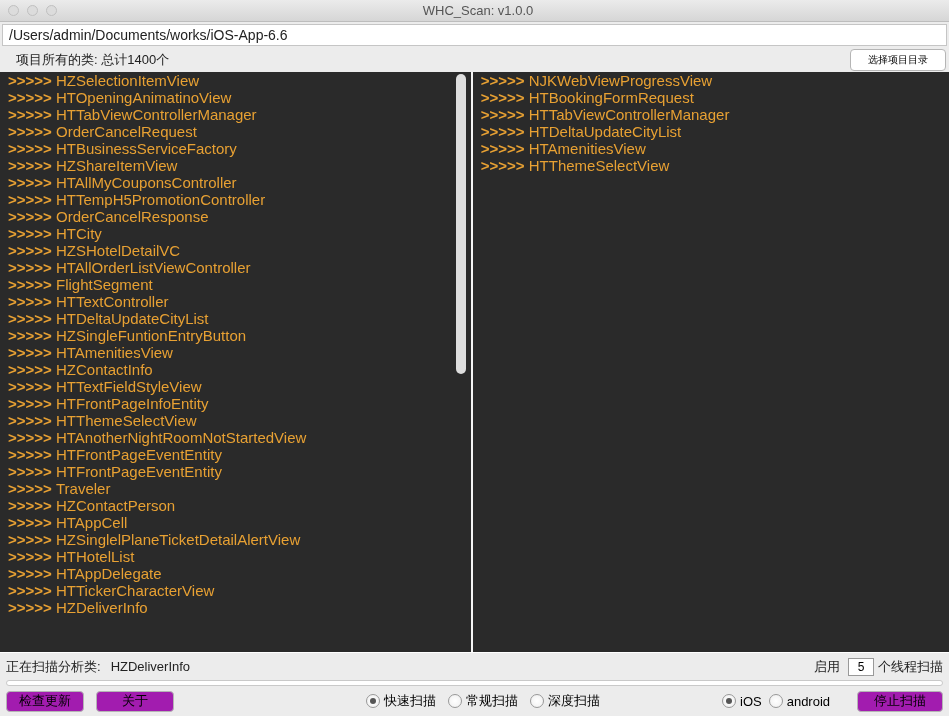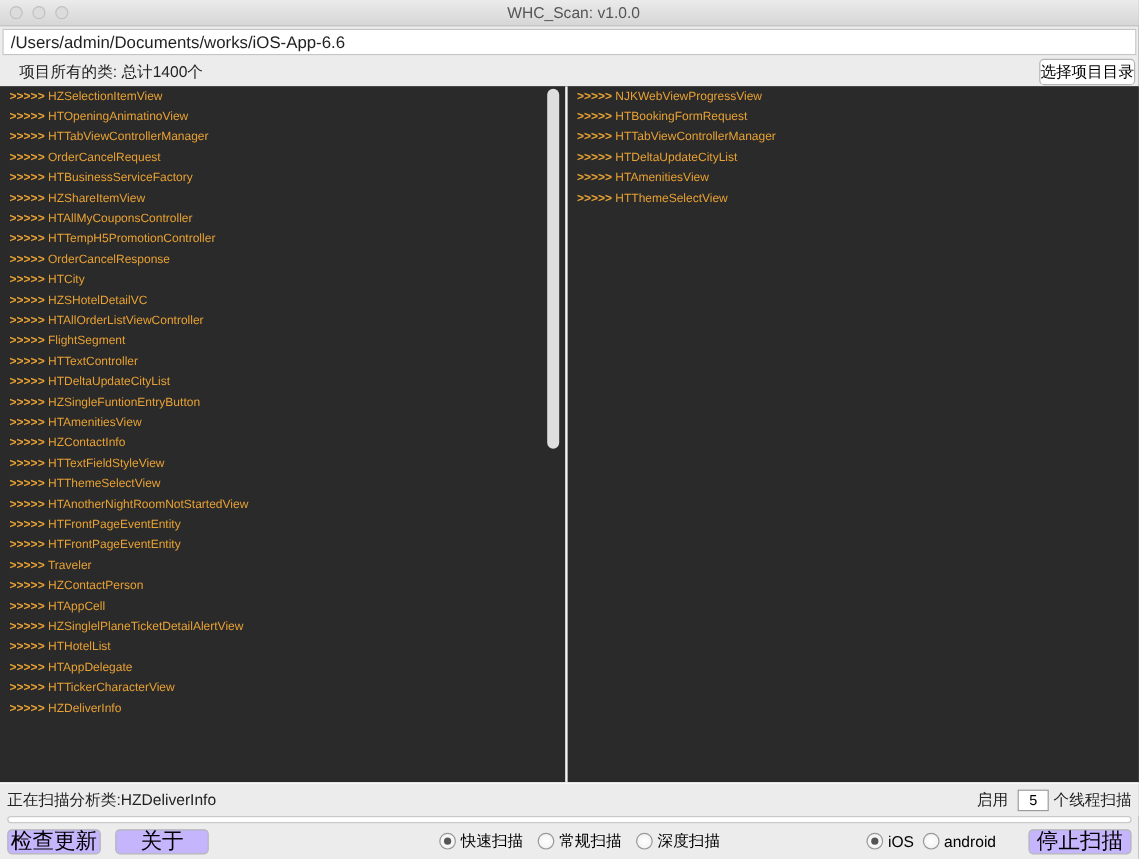--- a/index.html
+++ b/index.html
@@ -8,43 +8,43 @@
 .titlebar { height: 22px; background: linear-gradient(#ebebeb,#d6d6d6); display: flex; align-items: center; padding-left: 8px; border-bottom: 1px solid #bdbdbd; justify-content: space-between; }
 .traffic { display: flex; gap: 8px; }
 .dot { width: 11px; height: 11px; border-radius: 50%; background: #dcdcdc; border: 1px solid #c0c0c0; }
 .title { flex: 1; text-align: center; font-size: 13px; color: #555; margin-right: 50px; }
 
 .pathbar { height: 22px; background: #fff; border: 1px solid #c5c5c5; border-radius: 0; padding: 2px 6px; font-size: 14px; color: #222; margin: 2px 2px 0 2px; }
 
 .headerrow { display: flex; height: 24px; align-items: stretch; margin-top: 2px; }
 .colhead { flex: 1; font-size: 13px; color: #222; display: flex; align-items: center; padding-left: 16px; }
 .colhead.right { padding-left: 8px; }
-.selbtn { width: 80px; background: #fff; border: 1px solid #b5b5b5; border-radius: 4px; font-size: 13px; margin: 1px 3px 1px 0; display: flex; align-items: center; justify-content: center; cursor: pointer; }
+.selbtn { width: 96px; background: #fff; border: 1px solid #b5b5b5; border-radius: 4px; font-size: 10px; margin: 1px 3px 1px 0; display: flex; align-items: center; justify-content: center; cursor: pointer; }
 
 .panes { flex: 1; display: flex; background: #2a2a2a; min-height: 0; }
 .pane { background: #2a2a2a; overflow-y: auto; }
 .pane.left { width: 47.5%; }
 .gutter { width: 20px; background: #2a2a2a; display: flex; flex-direction: column; align-items: center; }
 .scrollthumb { width: 10px; height: 300px; background: #dedede; border-radius: 5px; margin-top: 2px; }
 .pane.right { flex: 1; border-left: 2px solid #f5f5f5; }
-.line { font-size: 10px; line-height: 17px; white-space: nowrap; padding-left: 8px; }
+.line { font-size: 15px; line-height: 17px; white-space: nowrap; padding-left: 8px; }
 .pfx { color: #e8a133; font-weight: bold; }
 .cls { color: #e8a133; cursor: pointer; }
 
 .statusrow { height: 28px; display: flex; align-items: center; padding: 0 6px; font-size: 13px; color: #222; background: #ececec; border-top: 1px solid #fff; }
-.statuslabel { margin-right: 0; }
+.statuslabel { margin-right: 10px; }
 .statusval { }
 .spacer { flex: 1; }
 .qi { margin-right: 4px; }
 .numbox { width: 26px; height: 18px; border: 1px solid #999; background: #fff; text-align: center; font-size: 12px; line-height: 16px; margin: 0 4px; }
 
 .progress { height: 6px; background: #fff; border: 1px solid #c9c9c9; border-radius: 3px; margin: 0 6px; }
 
 .bottomrow { height: 30px; display: flex; align-items: center; padding: 2px 6px; gap: 12px; }
-.btn { width: 78px; height: 21px; background: #c4b5fd; border: 1px solid #b5b5b5; border-radius: 4px; font-size: 18px; display: flex; align-items: center; justify-content: center; cursor: pointer; }
+.btn { width: 78px; height: 21px; background: #a21caf; border: 1px solid #b5b5b5; border-radius: 4px; font-size: 13px; display: flex; align-items: center; justify-content: center; cursor: pointer; }
 .btn.wide { width: 86px; }
 .radiogrp { display: flex; align-items: center; gap: 12px; margin-left: 180px; }
 .radiolabel { display: flex; align-items: center; gap: 4px; font-size: 13px; cursor: pointer; }
 .radio { width: 14px; height: 14px; border-radius: 50%; border: 1px solid #999; background: radial-gradient(#fff,#eee); display: inline-flex; align-items: center; justify-content: center; }
 .radio.on::after { content:""; width: 6px; height: 6px; border-radius: 50%; background: #555; }
 .radiogrp2 { display: flex; align-items: center; gap: 7px; margin-left: 110px; }
 </style>
 </head>
 <body>
 
@@ -78,20 +78,21 @@
       <div class="line"><span class="pfx">&gt;&gt;&gt;&gt;&gt; </span><span class="cls">HTCity</span></div>
       <div class="line"><span class="pfx">&gt;&gt;&gt;&gt;&gt; </span><span class="cls">HZSHotelDetailVC</span></div>
       <div class="line"><span class="pfx">&gt;&gt;&gt;&gt;&gt; </span><span class="cls">HTAllOrderListViewController</span></div>
       <div class="line"><span class="pfx">&gt;&gt;&gt;&gt;&gt; </span><span class="cls">FlightSegment</span></div>
       <div class="line"><span class="pfx">&gt;&gt;&gt;&gt;&gt; </span><span class="cls">HTTextController</span></div>
       <div class="line"><span class="pfx">&gt;&gt;&gt;&gt;&gt; </span><span class="cls">HTDeltaUpdateCityList</span></div>
       <div class="line"><span class="pfx">&gt;&gt;&gt;&gt;&gt; </span><span class="cls">HZSingleFuntionEntryButton</span></div>
       <div class="line"><span class="pfx">&gt;&gt;&gt;&gt;&gt; </span><span class="cls">HTAmenitiesView</span></div>
       <div class="line"><span class="pfx">&gt;&gt;&gt;&gt;&gt; </span><span class="cls">HZContactInfo</span></div>
       <div class="line"><span class="pfx">&gt;&gt;&gt;&gt;&gt; </span><span class="cls">HTTextFieldStyleView</span></div>
+      <div class="line"><span class="pfx">&gt;&gt;&gt;&gt;&gt; </span><span class="cls">HTFrontPageInfoEntity</span></div>
       <div class="line"><span class="pfx">&gt;&gt;&gt;&gt;&gt; </span><span class="cls">HTThemeSelectView</span></div>
       <div class="line"><span class="pfx">&gt;&gt;&gt;&gt;&gt; </span><span class="cls">HTAnotherNightRoomNotStartedView</span></div>
       <div class="line"><span class="pfx">&gt;&gt;&gt;&gt;&gt; </span><span class="cls">HTFrontPageEventEntity</span></div>
       <div class="line"><span class="pfx">&gt;&gt;&gt;&gt;&gt; </span><span class="cls">HTFrontPageEventEntity</span></div>
       <div class="line"><span class="pfx">&gt;&gt;&gt;&gt;&gt; </span><span class="cls">Traveler</span></div>
       <div class="line"><span class="pfx">&gt;&gt;&gt;&gt;&gt; </span><span class="cls">HZContactPerson</span></div>
       <div class="line"><span class="pfx">&gt;&gt;&gt;&gt;&gt; </span><span class="cls">HTAppCell</span></div>
       <div class="line"><span class="pfx">&gt;&gt;&gt;&gt;&gt; </span><span class="cls">HZSinglelPlaneTicketDetailAlertView</span></div>
       <div class="line"><span class="pfx">&gt;&gt;&gt;&gt;&gt; </span><span class="cls">HTHotelList</span></div>
       <div class="line"><span class="pfx">&gt;&gt;&gt;&gt;&gt; </span><span class="cls">HTAppDelegate</span></div>

